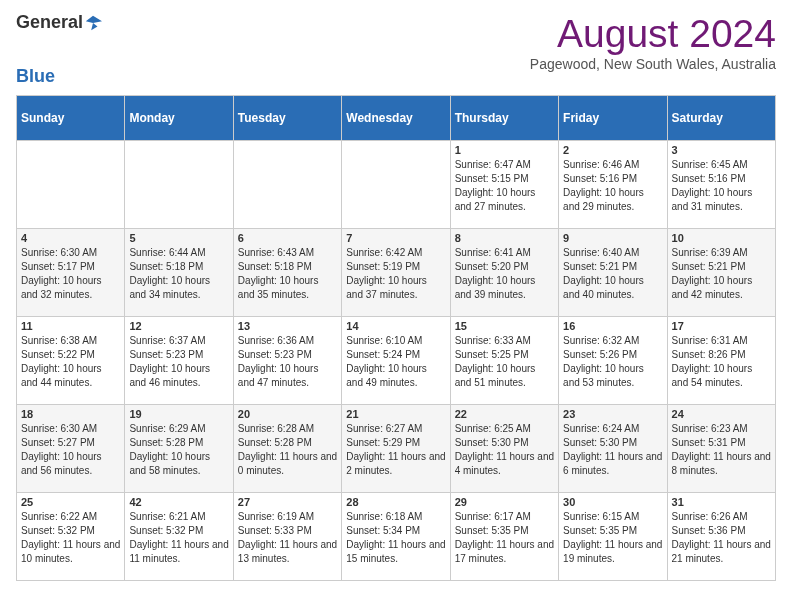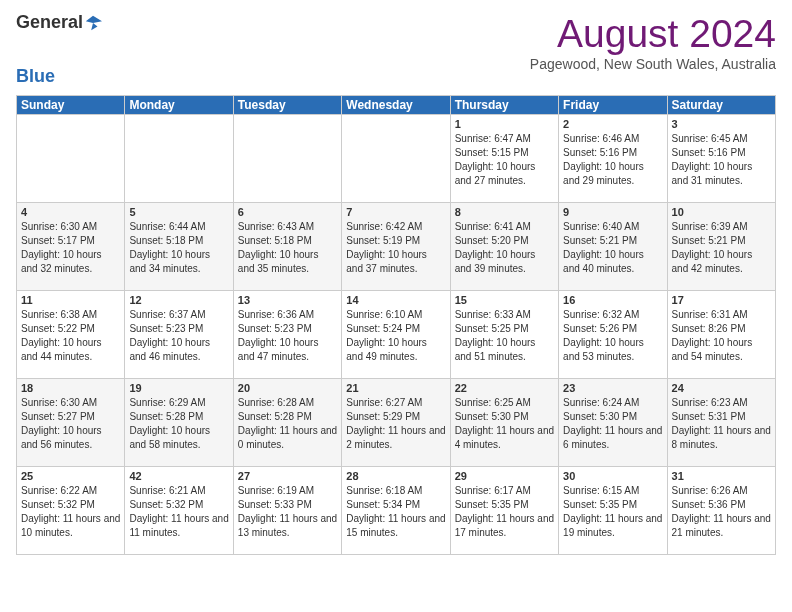--- a/index.html
+++ b/index.html
@@ -61,21 +61,21 @@
     .calendar {
       width: 100%;
       border-collapse: collapse;
       table-layout: fixed;
     }
     .calendar thead tr th {
       background: #2a6db5;
       color: #fff;
       font-size: 12px;
       font-weight: bold;
-      padding: 2px 4px;
+      padding: 15px 4px;
       text-align: left;
       border: 1px solid #ccc;
     }
     .calendar tbody tr td {
       vertical-align: top;
       border: 1px solid #ccc;
       padding: 3px 4px;
       font-size: 9.5px;
       color: #333;
       height: 88px;

